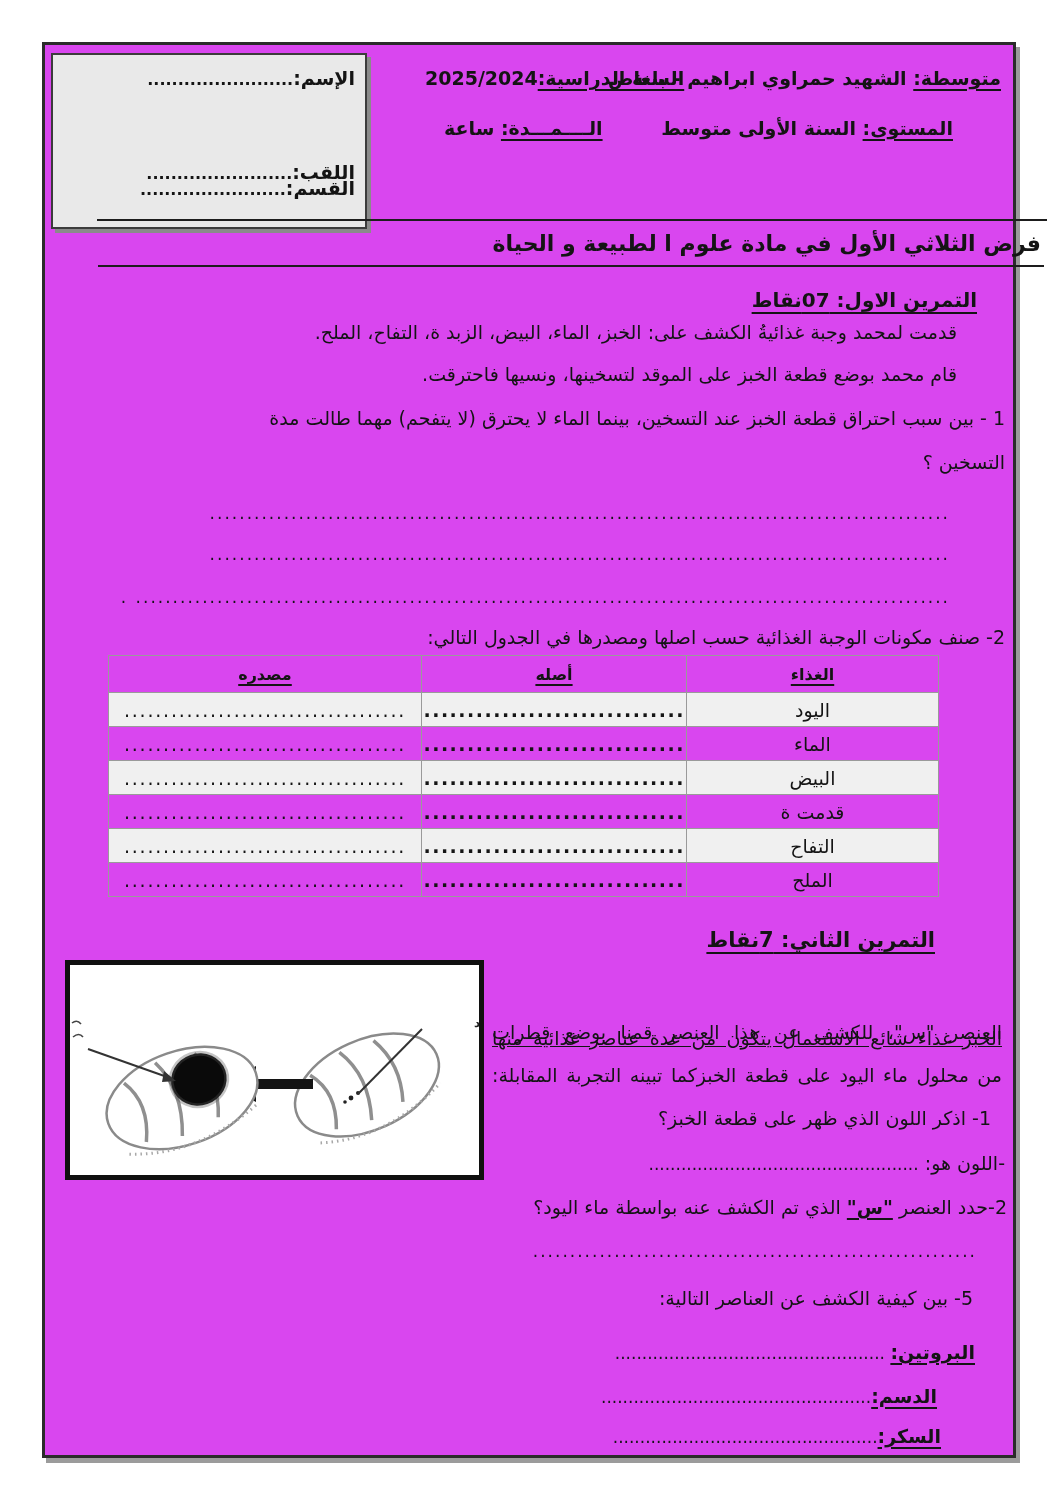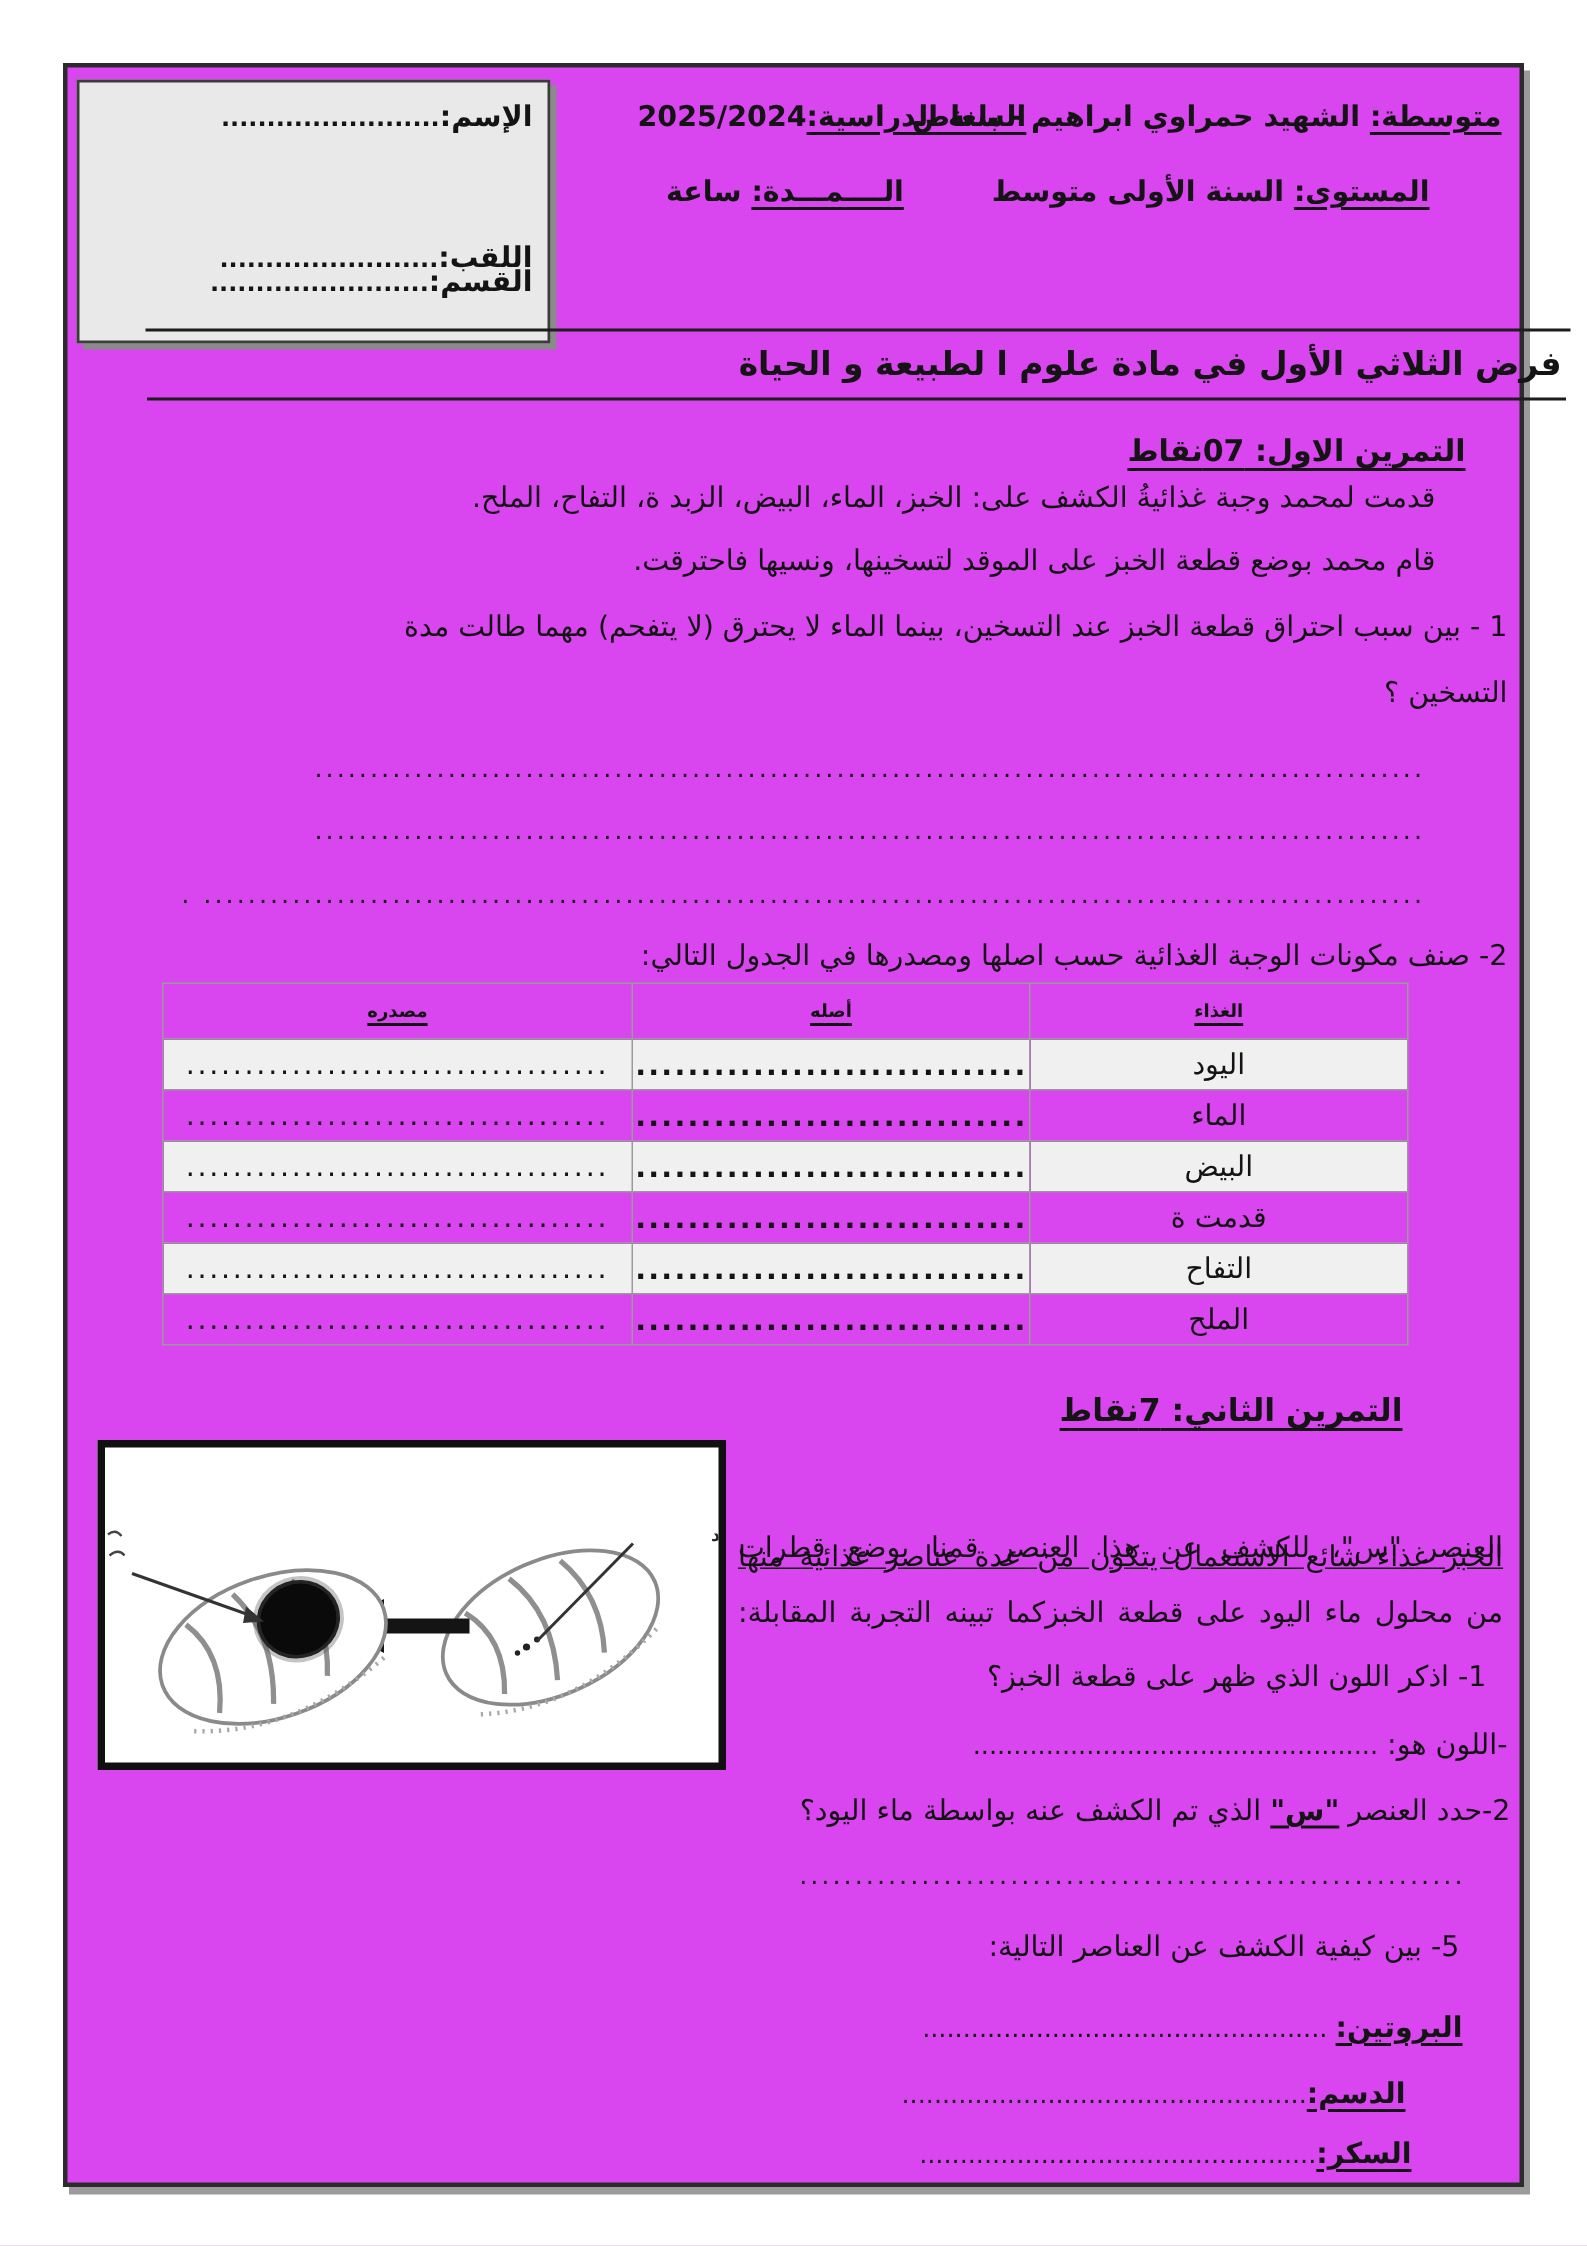--- a/index.html
+++ b/index.html
@@ -23,21 +23,21 @@
   .heading{font-weight:bold;font-size:20px;text-decoration:underline;
            text-decoration-thickness:2px;text-underline-offset:5px;}
   .ans-dots{font-size:17px;letter-spacing:2px;}
   .blank{font-size:17px;letter-spacing:2px;}
   .lbl{font-weight:bold;text-decoration:underline;text-decoration-thickness:2px;text-underline-offset:4px;}
   
   .food-table{position:absolute;left:63px;top:610px;width:830px;border-collapse:collapse;
               direction:rtl;table-layout:fixed;}
   .food-table th,.food-table td{border:1px solid #9a9a9a;text-align:center;vertical-align:middle;
               overflow:hidden;}
-  .food-table th{height:34px;font-size:12px;font-weight:bold;
+  .food-table th{height:34px;font-size:16px;font-weight:bold;
                  text-decoration:underline;text-decoration-thickness:2px;text-underline-offset:4px;}
   .food-table td{height:31px;font-size:19px;}
   .food-table tbody tr:nth-child(odd){background:#f0f0f0;}
   .c-food{width:252px;}
   .c-origin{width:265px;}
   .c-source{width:313px;}
   .td-odots{font-size:15px;font-weight:bold;letter-spacing:1.5px;}
   .td-sdots{font-size:15px;letter-spacing:1.8px;}
   
   .figure{position:absolute;left:20px;top:915px;width:409px;height:210px;

